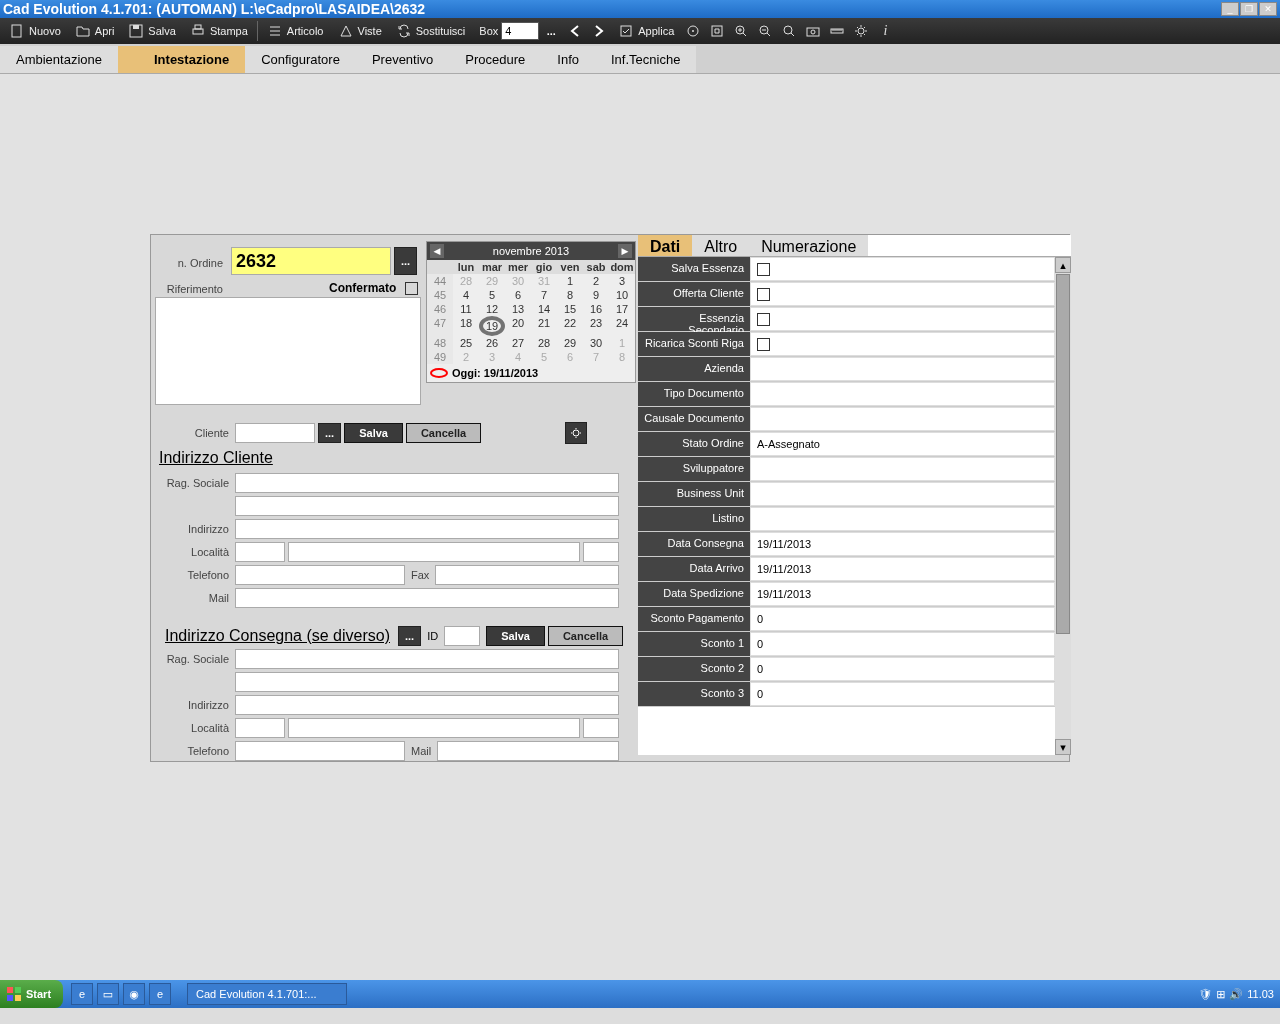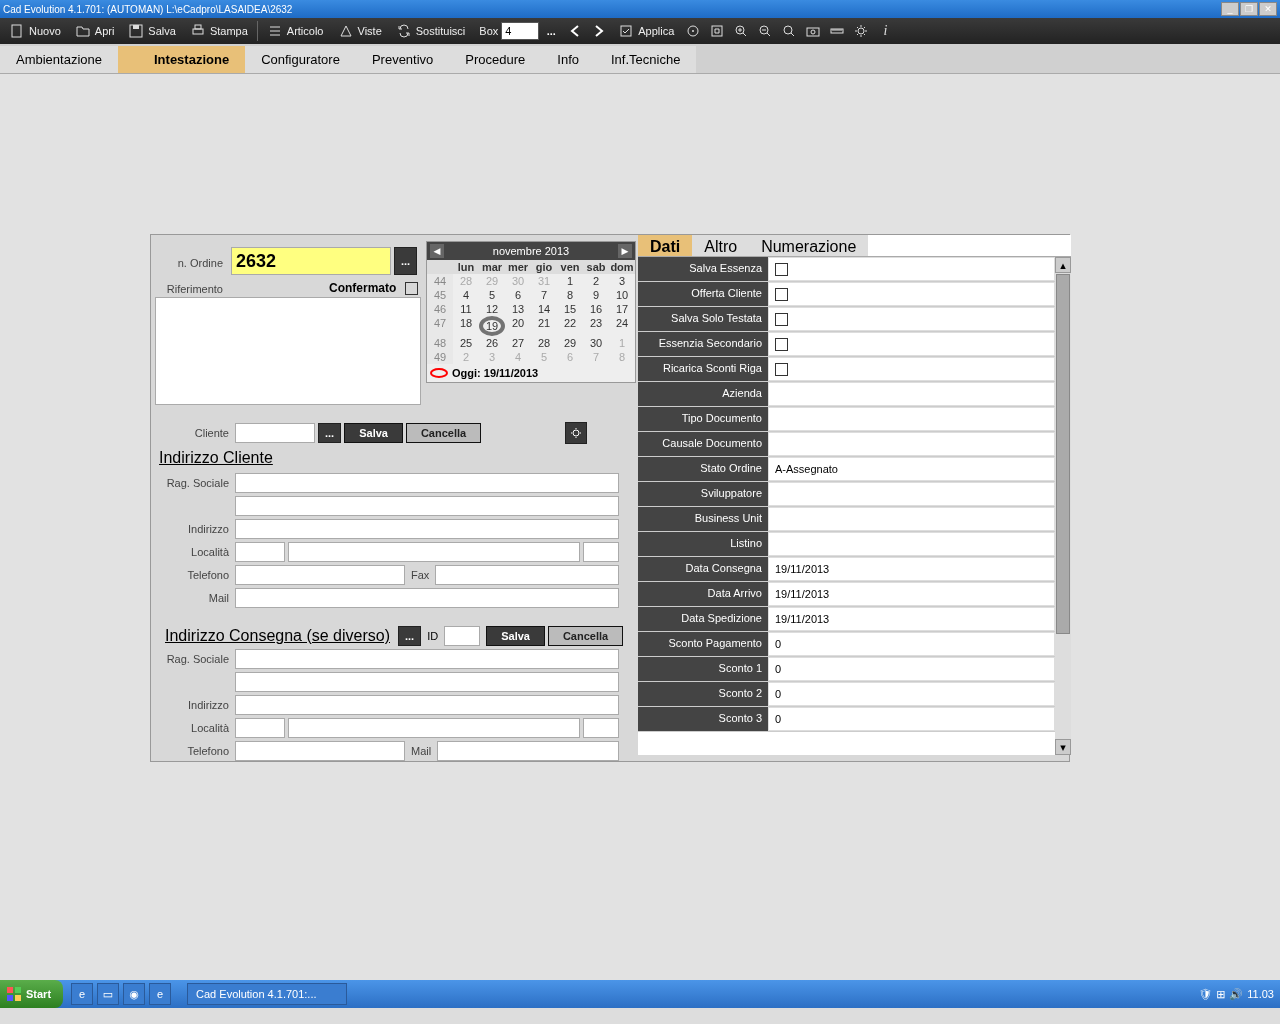--- a/index.html
+++ b/index.html
@@ -1,18 +1,18 @@
 <!DOCTYPE html>
 <html><head>
   <meta charset="utf-8">
   <style>
   *{margin:0;padding:0;box-sizing:border-box;font-family:Tahoma,sans-serif;font-size:11px;}
   body{background:#ddd;overflow:hidden;width:1280px;height:1024px;}
   .titlebar{background:linear-gradient(#3a8be0,#1e6bc5);height:18px;display:flex;align-items:center;color:#fff;padding:0 3px;}
-  .titlebar .title{flex:1;font-weight:normal;font-size:10px;}
+  .titlebar .title{flex:1;font-weight:bold;font-size:14px;}
   .titlebar .win-btn{width:18px;height:14px;background:#ccc;border:1px solid #888;margin-left:1px;display:flex;align-items:center;justify-content:center;font-size:9px;cursor:pointer;}
   .toolbar{background:linear-gradient(#3a3a3a,#222);height:26px;display:flex;align-items:center;padding:0 2px;}
   .tb-btn{display:flex;align-items:center;color:#eee;padding:2px 6px;cursor:pointer;height:22px;border:1px solid transparent;}
   .tb-icon{width:16px;height:16px;margin-right:4px;display:inline-flex;align-items:center;justify-content:center;}
   .tb-input{width:38px;height:18px;background:#fff;border:1px solid #555;padding:1px 3px;}
   .tb-icononly{width:24px;height:22px;display:flex;align-items:center;justify-content:center;cursor:pointer;}
   .tabbar{background:#d0d0d0;height:30px;display:flex;align-items:flex-end;border-bottom:1px solid #aaa;}
   .tab{padding:6px 16px;background:#ddd;cursor:pointer;font-size:13px;}
   .tab.active{background:#e8c078;font-weight:bold;padding-left:36px;}
   .workspace{position:absolute;top:74px;bottom:18px;left:0;right:0;background:#e2e2e2;}
@@ -33,21 +33,21 @@
   .cal-cell.other{color:#aaa;}
   .cal-cell.today{background:none;border:4px solid #737373;border-radius:50%;padding:0;}
   .cal-foot{padding:3px;display:flex;align-items:center;gap:4px;}
   .red-oval{width:18px;height:10px;border:2px solid red;border-radius:50%;display:inline-block;}
   .right-col{position:absolute;left:487px;top:0;width:433px;height:520px;background:#fff;}
   .right-tabs{height:22px;display:flex;border-bottom:1px solid #aaa;}
   .rtab{padding:3px 12px;background:#ddd;cursor:pointer;font-size:16px;}
   .rtab.active{background:#e8c078;font-weight:bold;}
   .prop-list{position:absolute;top:22px;left:0;right:16px;bottom:0;overflow:hidden;}
   .prop-row{display:flex;height:25px;border-bottom:1px solid #ccc;}
-  .prop-lbl{width:130px;background:#444;color:#fff;text-align:right;padding:5px 6px;}
+  .prop-lbl{width:112px;background:#444;color:#fff;text-align:right;padding:5px 6px;}
   .prop-val{flex:1;padding:5px 6px;border:1px solid #ddd;}
   .scroll{position:absolute;right:0;top:22px;bottom:0;width:16px;background:#ddd;}
   .scroll .thumb{background:#aaa;}
   .section-h{font-size:16px;font-weight:normal;text-decoration:underline;padding:4px 0 4px 8px;}
   .form-row{display:flex;align-items:center;height:22px;margin:1px 6px;}
   .form-row .flab{width:78px;text-align:right;padding-right:6px;color:#444;}
   .form-row input,.form-row .inp{background:#fff;border:1px solid #aaa;height:20px;padding:1px 3px;}
   .btn{background:#3a3a3a;color:#fff;border:1px solid #111;height:20px;padding:0 14px;cursor:pointer;font-weight:bold;}
   .btn.light{background:#bbb;color:#222;}
   .taskbar{position:absolute;bottom:16px;left:0;right:0;height:28px;background:linear-gradient(#4b95e8,#2c6fc4);display:flex;align-items:center;}
@@ -384,24 +384,20 @@
       <div class="prop-list" id="proplist">
           <div class="prop-row">
             <div class="prop-lbl">Salva Essenza</div>
             <div class="prop-val"><span class="check"></span></div>
           </div>
           <div class="prop-row">
             <div class="prop-lbl">Offerta Cliente</div>
             <div class="prop-val"><span class="check"></span></div>
           </div>
           <div class="prop-row">
-            <div class="prop-lbl">Salva Solo Testata</div>
-            <div class="prop-val"><span class="check"></span></div>
-          </div>
-          <div class="prop-row">
             <div class="prop-lbl">Essenzia Secondario</div>
             <div class="prop-val"><span class="check"></span></div>
           </div>
           <div class="prop-row">
             <div class="prop-lbl">Ricarica Sconti Riga</div>
             <div class="prop-val"><span class="check"></span></div>
           </div>
           <div class="prop-row">
             <div class="prop-lbl">Azienda</div>
             <div class="prop-val"></div>

